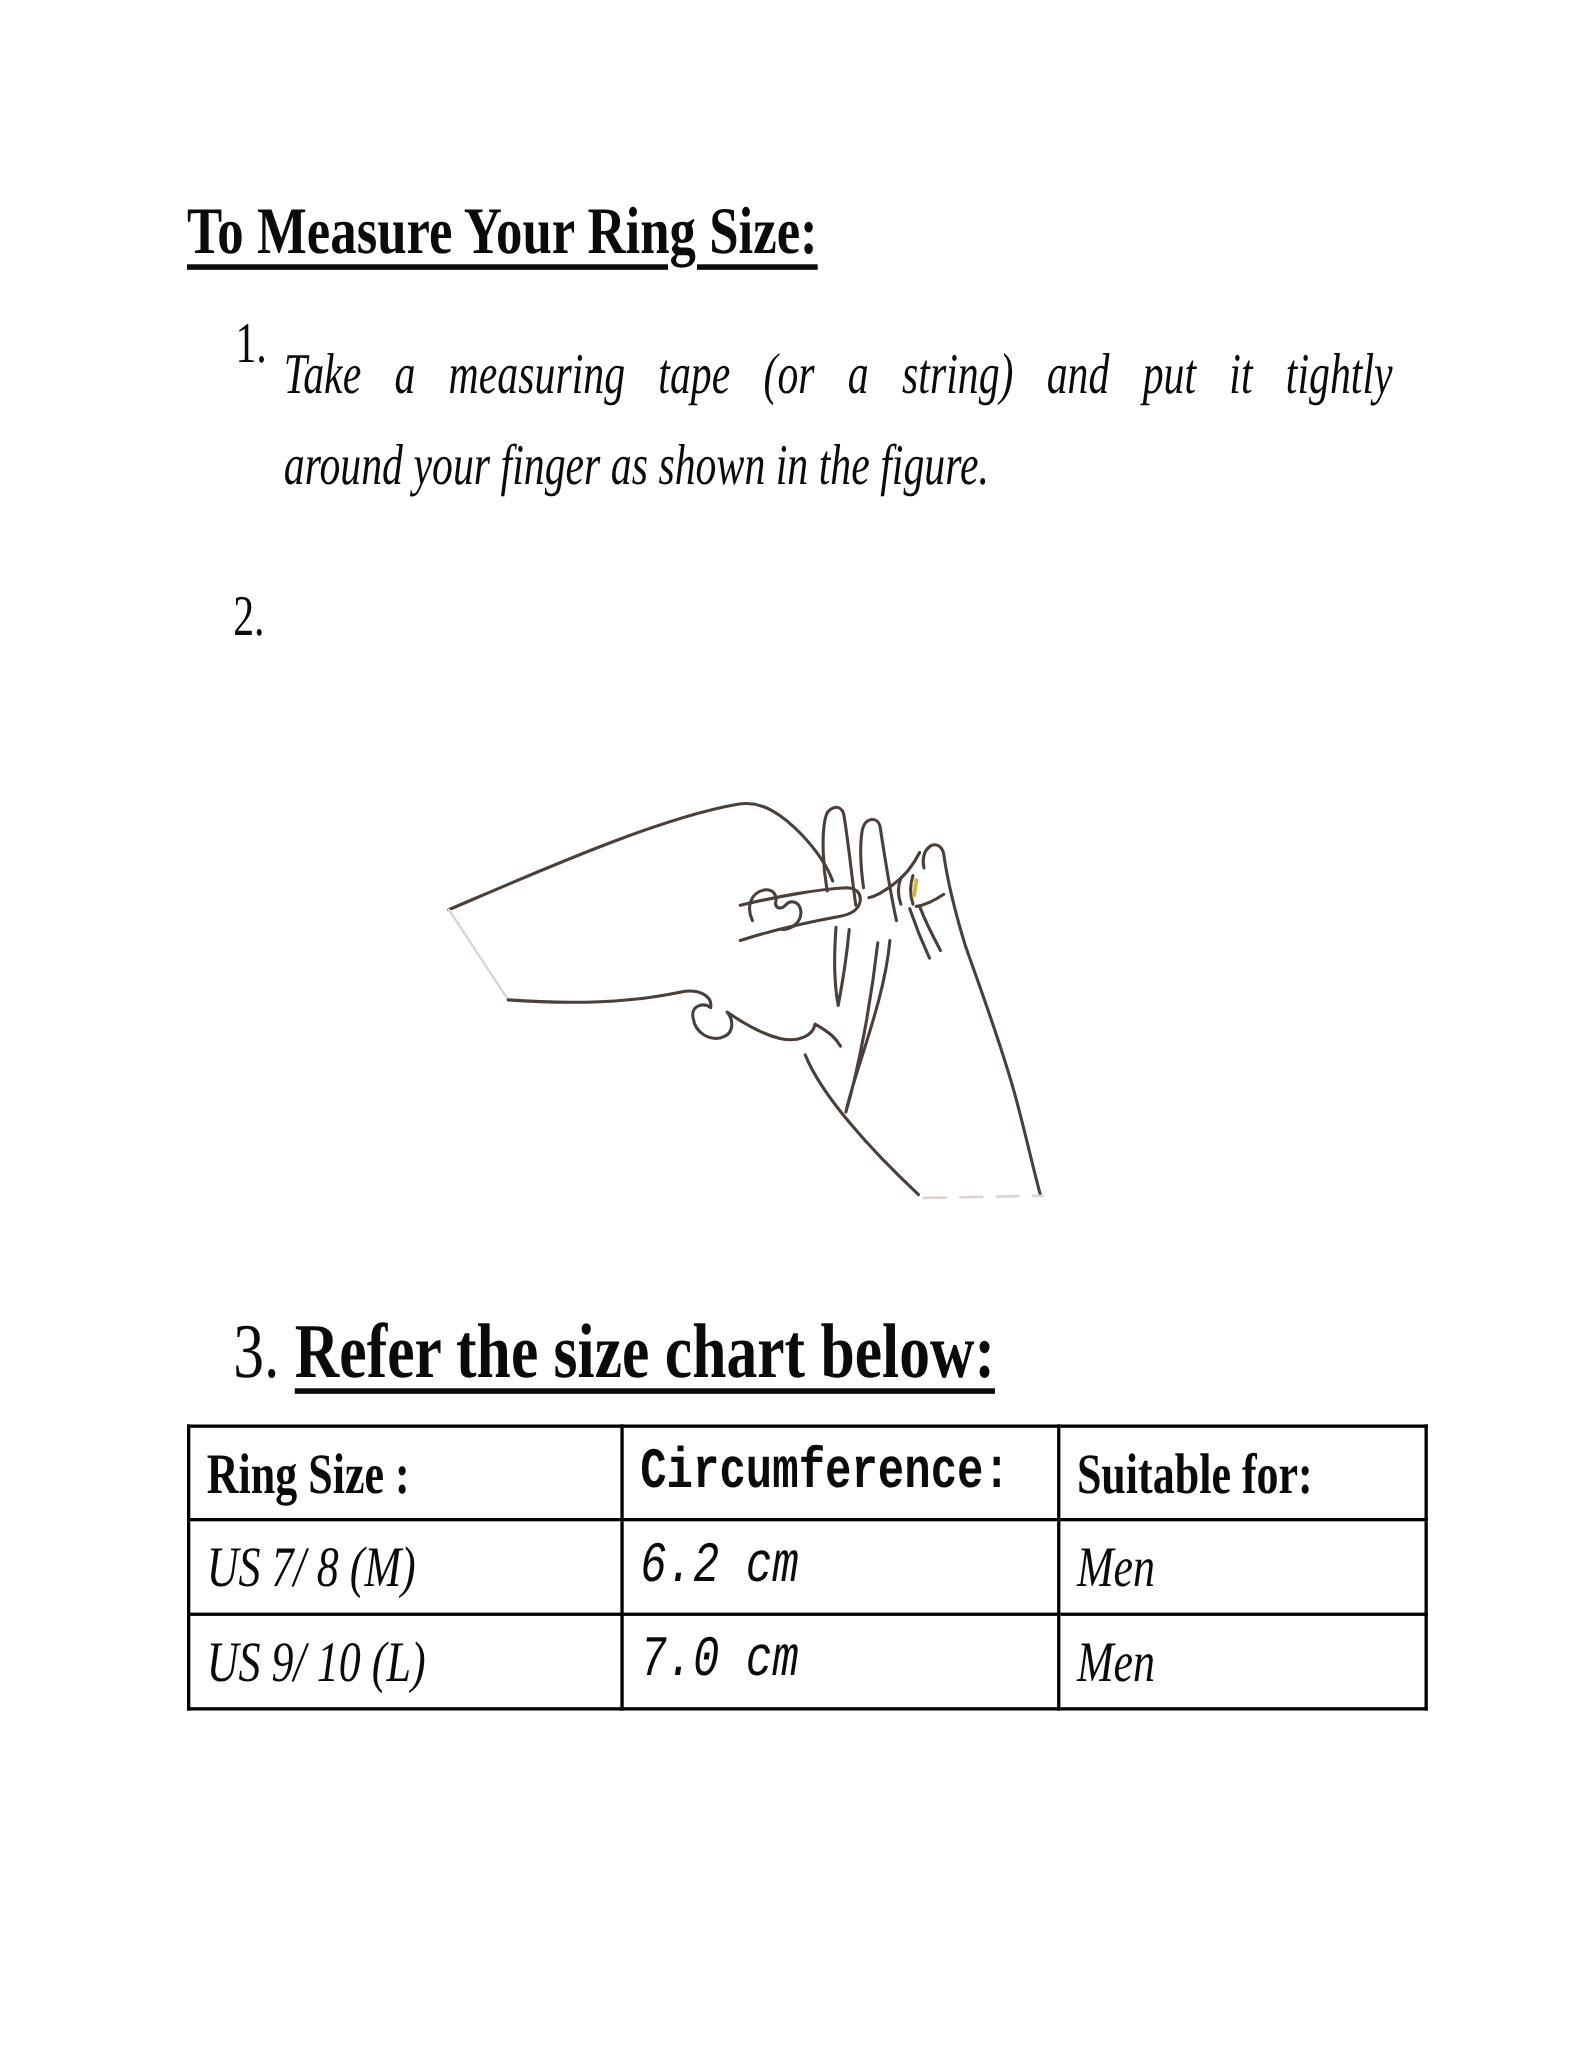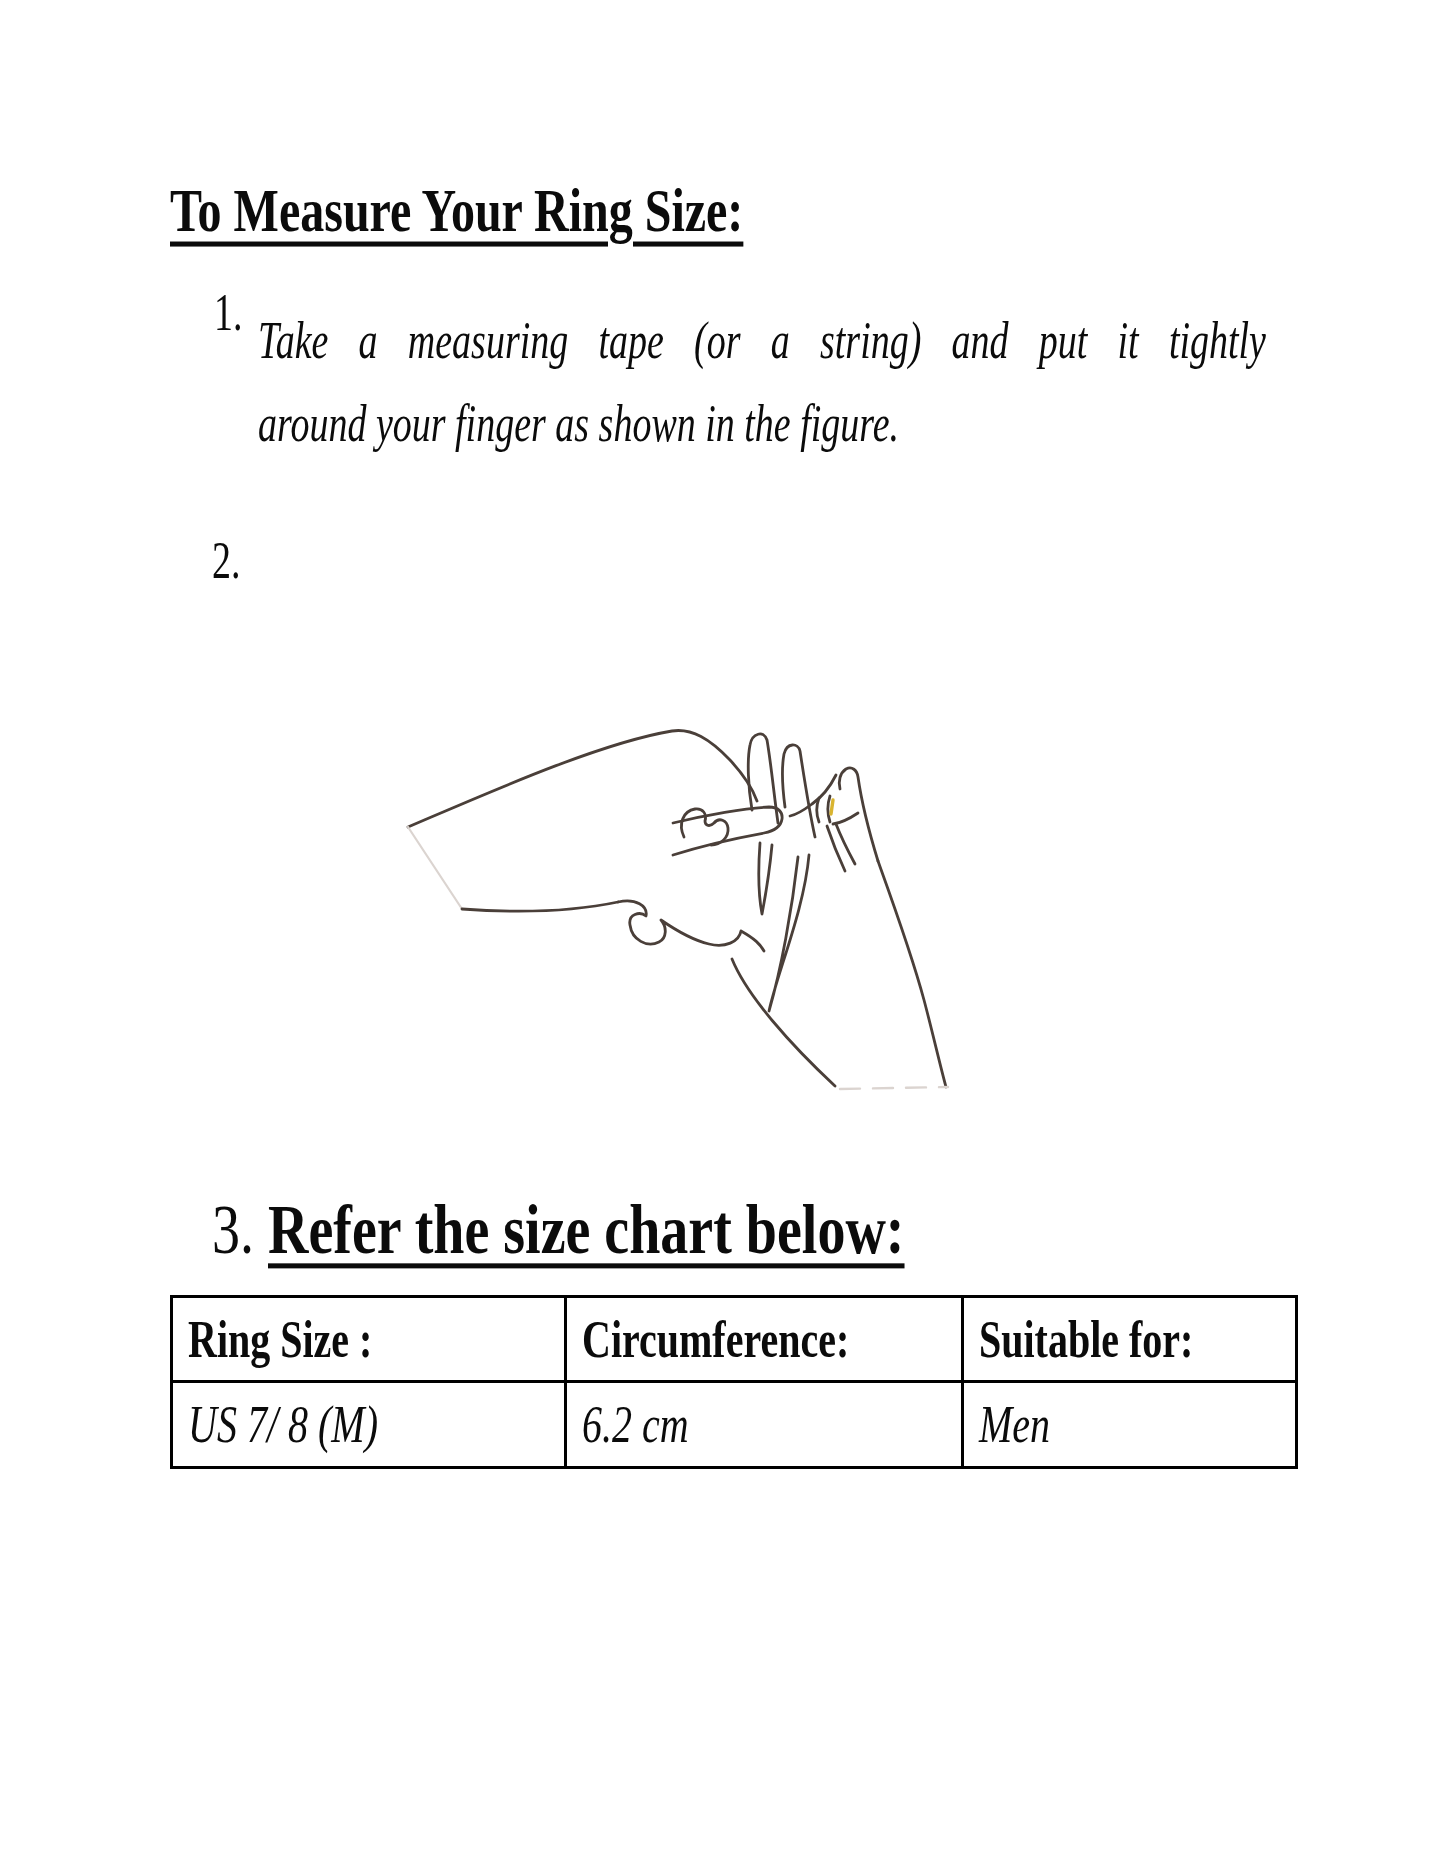--- a/index.html
+++ b/index.html
@@ -41,21 +41,21 @@
     border-collapse:collapse;table-layout:fixed;width:1071px;
   }
   .size-chart td{
     border:3px solid #000;padding:0 0 0 15px;vertical-align:middle;
     font-size:40px;overflow:hidden;white-space:nowrap;
   }
   .size-chart tr{height:86px;margin-top:44px;}
   .size-chart tr.hdr{height:85px;}
   .size-chart tr.hdr td{font-weight:bold;}
   .size-chart tr.body-row td{font-style:italic;}
-  .c1{width:376px;} .c2{width:379px;} .c3{width:316px;}
+  .c1{width:376px;} .c2{width:379px;font-family:Liberation Mono, monospace;} .c3{width:316px;}
 </style>
 </head>
 <body>
 
 <div class="abs doc-title">
   <span class="ty">To Measure Your Ring Size:</span>
 </div>
 
 <div class="abs step1-num step-num">
   <span class="ty2">1.</span>
@@ -122,14 +122,19 @@
     <tr class="hdr">
       <td class="c1"><span class="tyc">Ring Size :</span></td>
       <td class="c2"><span class="tyc">Circumference:</span></td>
       <td class="c3"><span class="tyc">Suitable for:</span></td>
     </tr>
     <tr class="body-row">
       <td class="c1"><span class="tyc">US 7/ 8 (M)</span></td>
       <td class="c2"><span class="tyc">6.2 cm</span></td>
       <td class="c3"><span class="tyc">Men</span></td>
     </tr>
+    <tr class="body-row">
+      <td class="c1"><span class="tyc">US 9/ 10 (L)</span></td>
+      <td class="c2"><span class="tyc">7.0 cm</span></td>
+      <td class="c3"><span class="tyc">Men</span></td>
+    </tr>
   </tbody>
 </table>
 
 </body></html>

